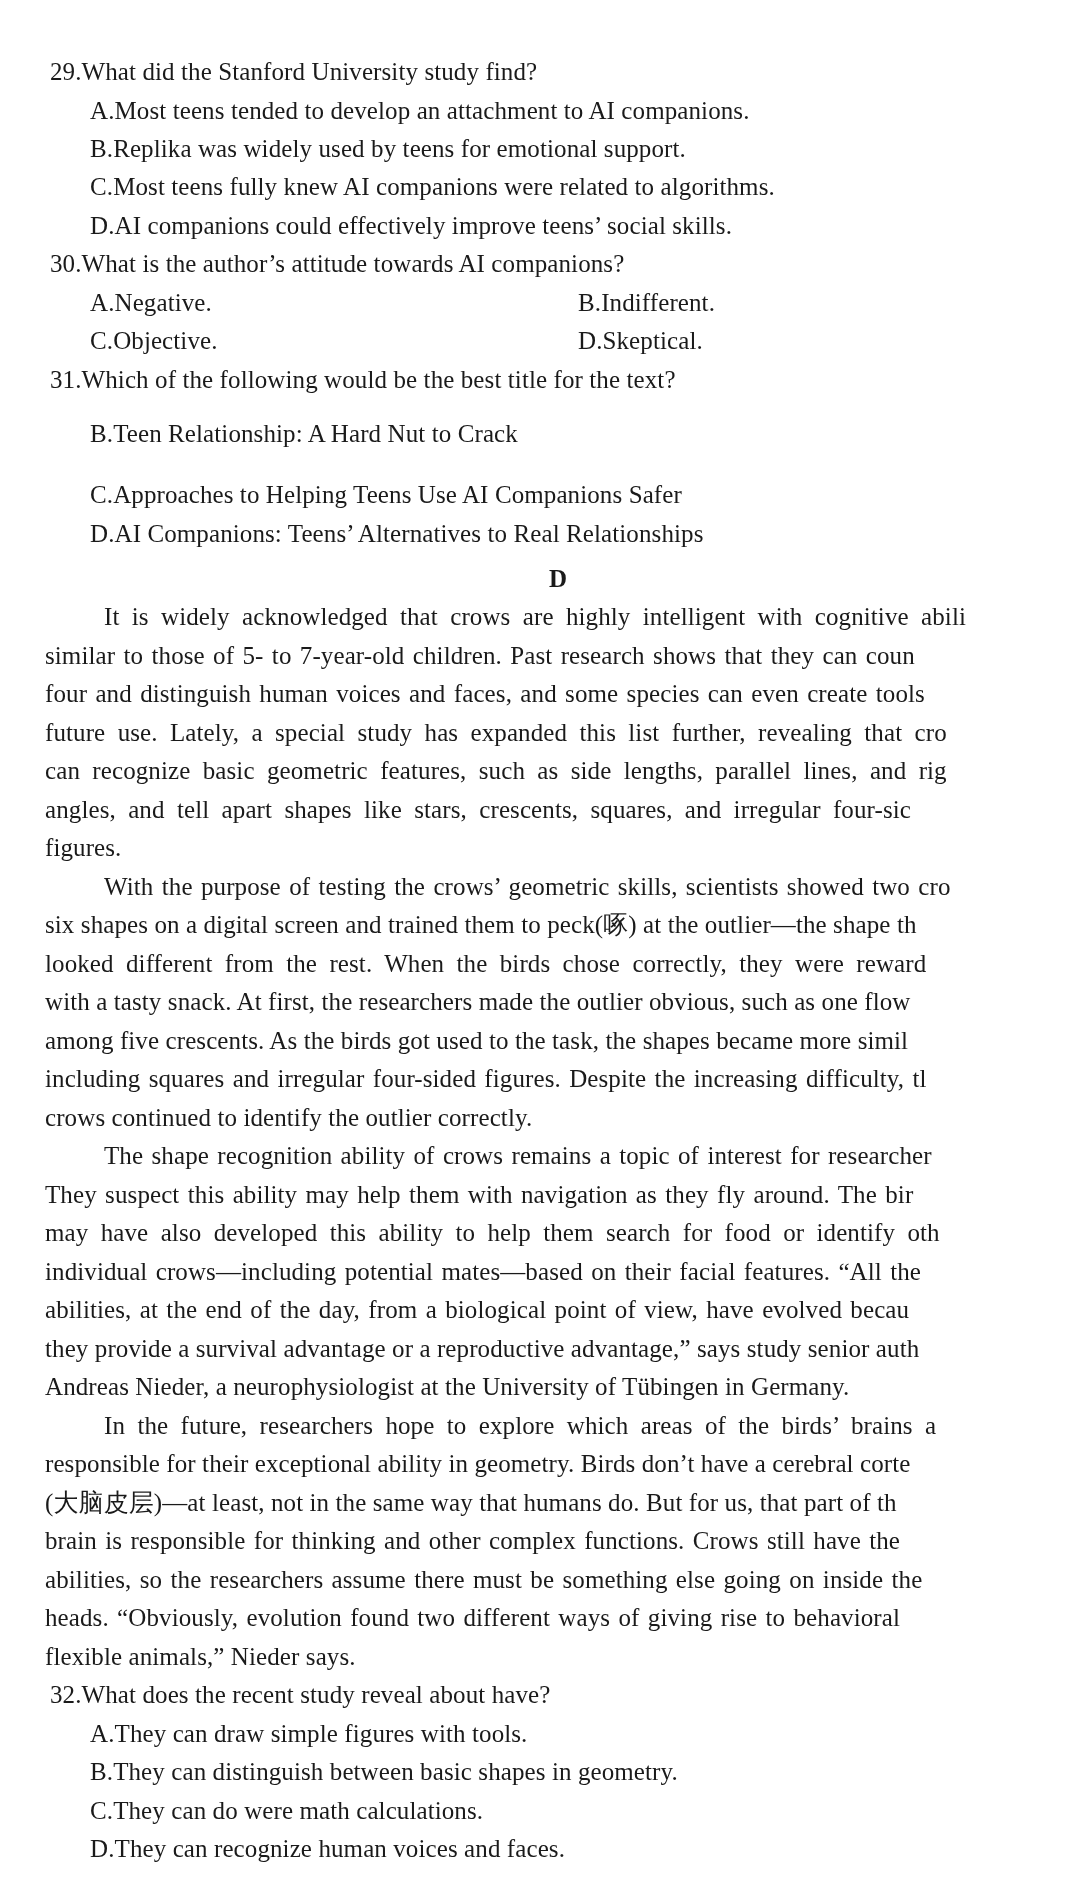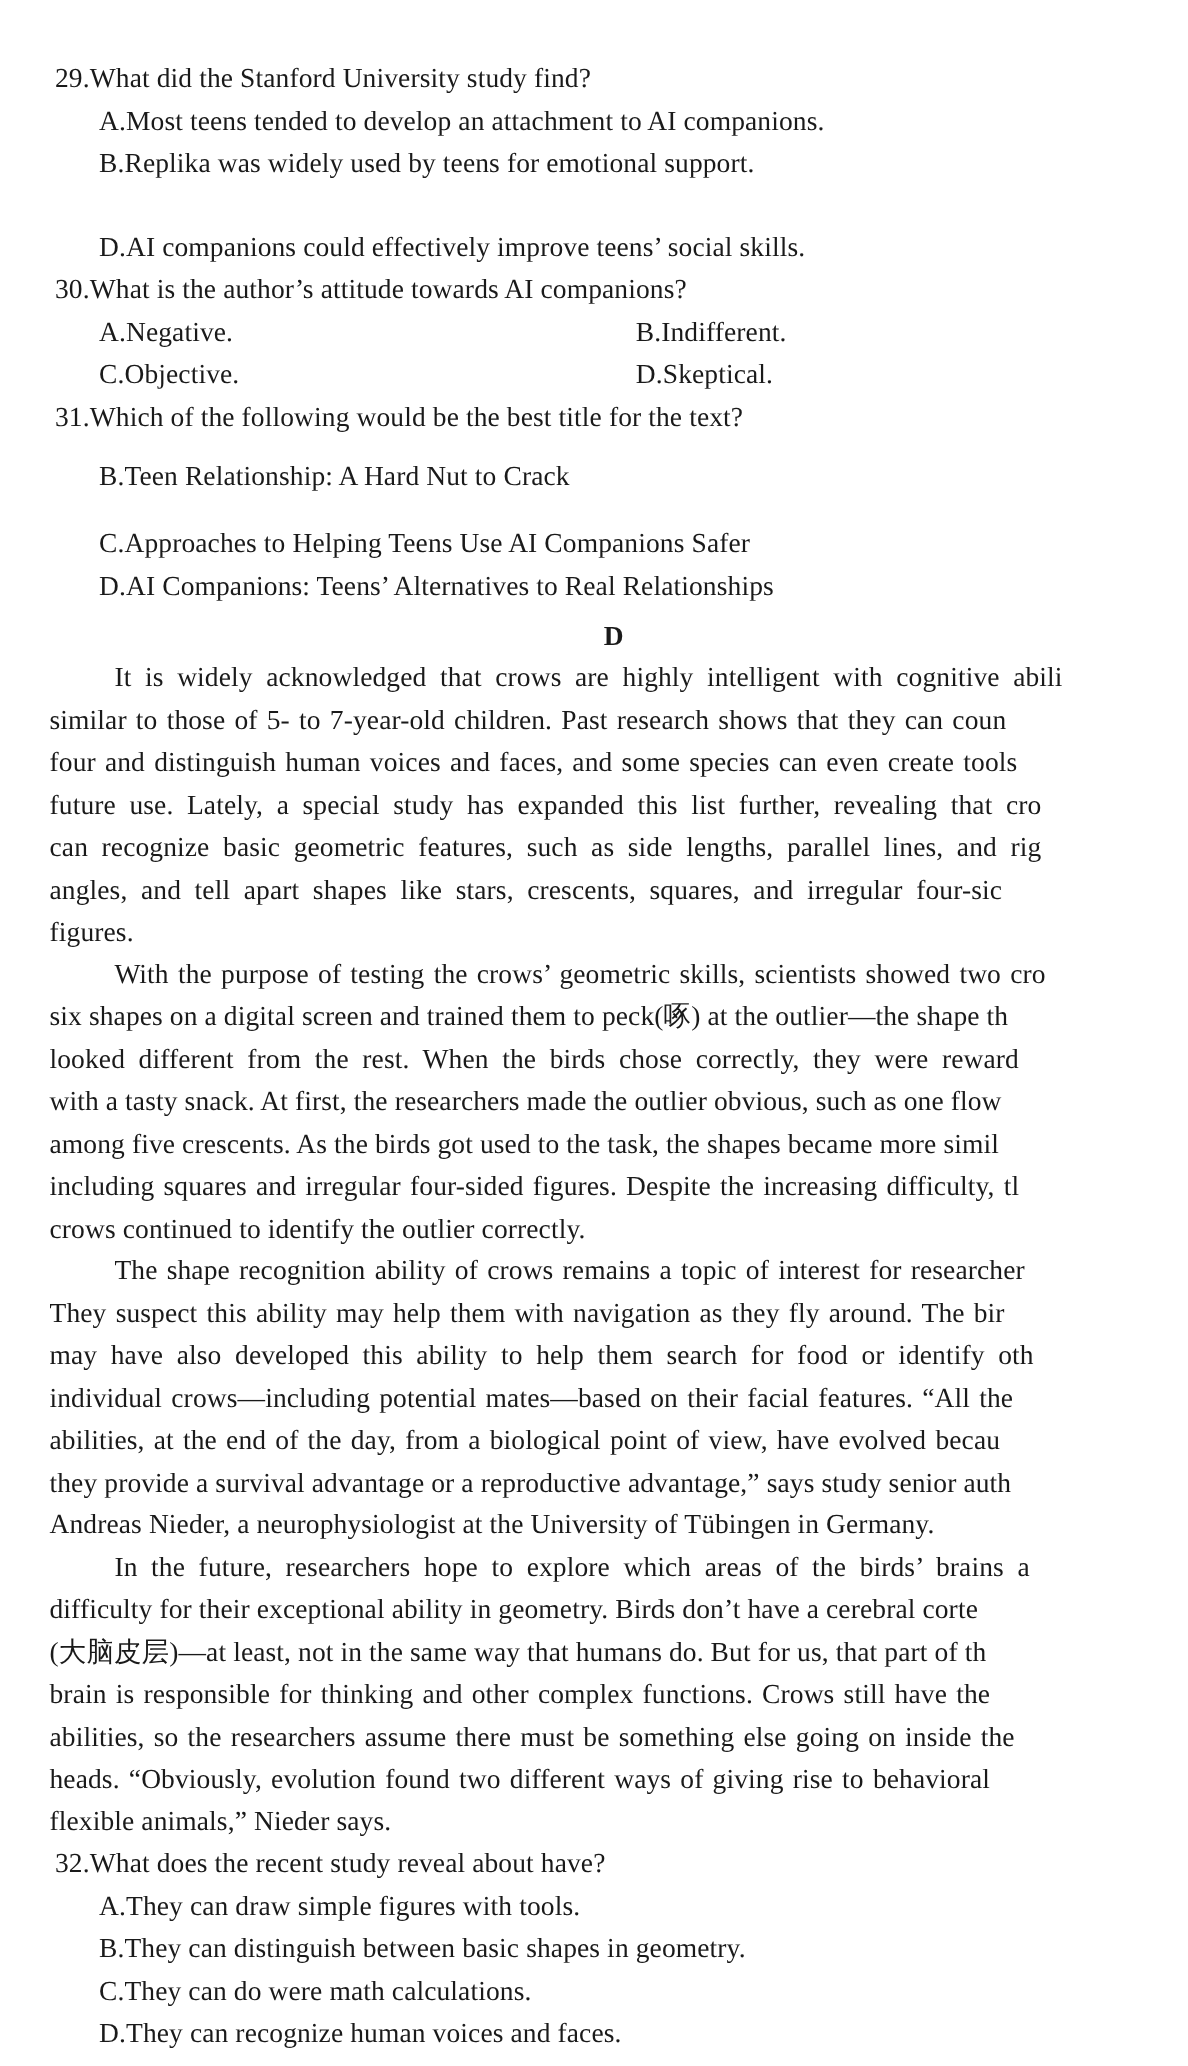--- a/index.html
+++ b/index.html
@@ -22,20 +22,21 @@
 </style>
 </head>
 <body>
 
 <div class="page">
  <div class="clip">
 
   <div class="line q" style="top:56px"><span>29.</span><span>What did the Stanford University study find?</span></div>
   <div class="line opt" style="top:95px"><span>A.</span><span>Most teens tended to develop an attachment to AI companions.</span></div>
   <div class="line opt" style="top:133px"><span>B.</span><span>Replika was widely used by teens for emotional support.</span></div>
+  <div class="line opt" style="top:171px"><span>C.</span><span>Most teens fully knew AI companions were related to algorithms.</span></div>
   <div class="line opt" style="top:210px"><span>D.</span><span>AI companions could effectively improve teens’ social skills.</span></div>
 
   <div class="line q" style="top:248px"><span>30.</span><span>What is the author’s attitude towards AI companions?</span></div>
   <div class="line opt" style="top:287px"><span>A.</span><span>Negative.</span></div>
   <div class="line opt2" style="top:287px"><span>B.</span><span>Indifferent.</span></div>
   <div class="line opt" style="top:325px"><span>C.</span><span>Objective.</span></div>
   <div class="line opt2" style="top:325px"><span>D.</span><span>Skeptical.</span></div>
 
   <div class="line q" style="top:364px"><span>31.</span><span>Which of the following would be the best title for the text?</span></div>
   <div class="line opt" style="top:418px"><span>B.</span><span>Teen Relationship: A Hard Nut to Crack</span></div>
@@ -62,21 +63,21 @@
 
   <div class="line pi just" style="top:1140px">The shape recognition ability of crows remains a topic of interest for researcher</div>
   <div class="line p just" style="top:1179px">They suspect this ability may help them with navigation as they fly around. The bir</div>
   <div class="line p wide" style="top:1217px">may have also developed this ability to help them search for food or identify oth</div>
   <div class="line p just" style="top:1256px">individual crows—including potential mates—based on their facial features. “All the</div>
   <div class="line p just" style="top:1294px">abilities, at the end of the day, from a biological point of view, have evolved becau</div>
   <div class="line p" style="top:1333px">they provide a survival advantage or a reproductive advantage,” says study senior auth</div>
   <div class="line p" style="top:1371px">Andreas Nieder, a neurophysiologist at the University of Tübingen in Germany.</div>
 
   <div class="line pi wide" style="top:1410px">In the future, researchers hope to explore which areas of the birds’ brains a</div>
-  <div class="line p" style="top:1448px">difficulty for their exceptional ability in geometry. Birds don’t have a cerebral corte</div>
+  <div class="line p" style="top:1448px">responsible for their exceptional ability in geometry. Birds don’t have a cerebral corte</div>
   <div class="line p" style="top:1487px">(大脑皮层)—at least, not in the same way that humans do. But for us, that part of th</div>
   <div class="line p just" style="top:1525px">brain is responsible for thinking and other complex functions. Crows still have the</div>
   <div class="line p just" style="top:1564px">abilities, so the researchers assume there must be something else going on inside the</div>
   <div class="line p just" style="top:1602px">heads. “Obviously, evolution found two different ways of giving rise to behavioral</div>
   <div class="line p" style="top:1641px">flexible animals,” Nieder says.</div>
 
   <div class="line q" style="top:1679px"><span>32.</span><span>What does the recent study reveal about have?</span></div>
   <div class="line opt" style="top:1718px"><span>A.</span><span>They can draw simple figures with tools.</span></div>
   <div class="line opt" style="top:1756px"><span>B.</span><span>They can distinguish between basic shapes in geometry.</span></div>
   <div class="line opt" style="top:1795px"><span>C.</span><span>They can do were math calculations.</span></div>

